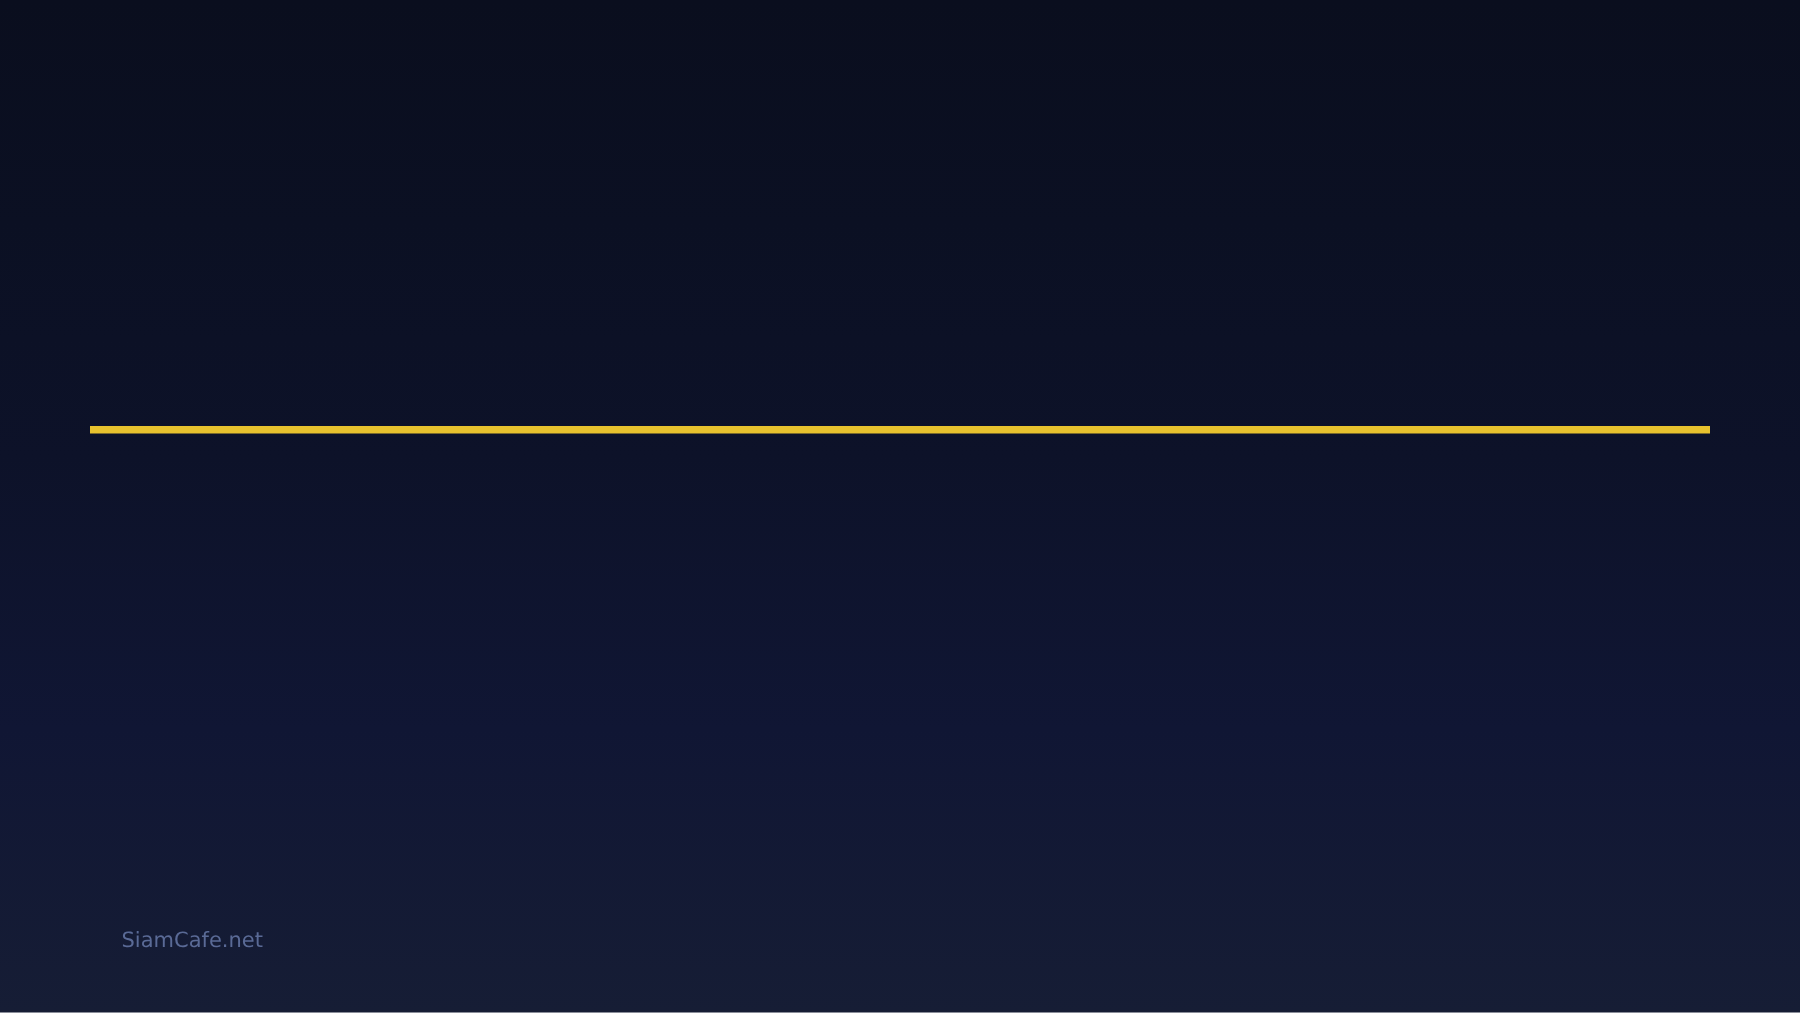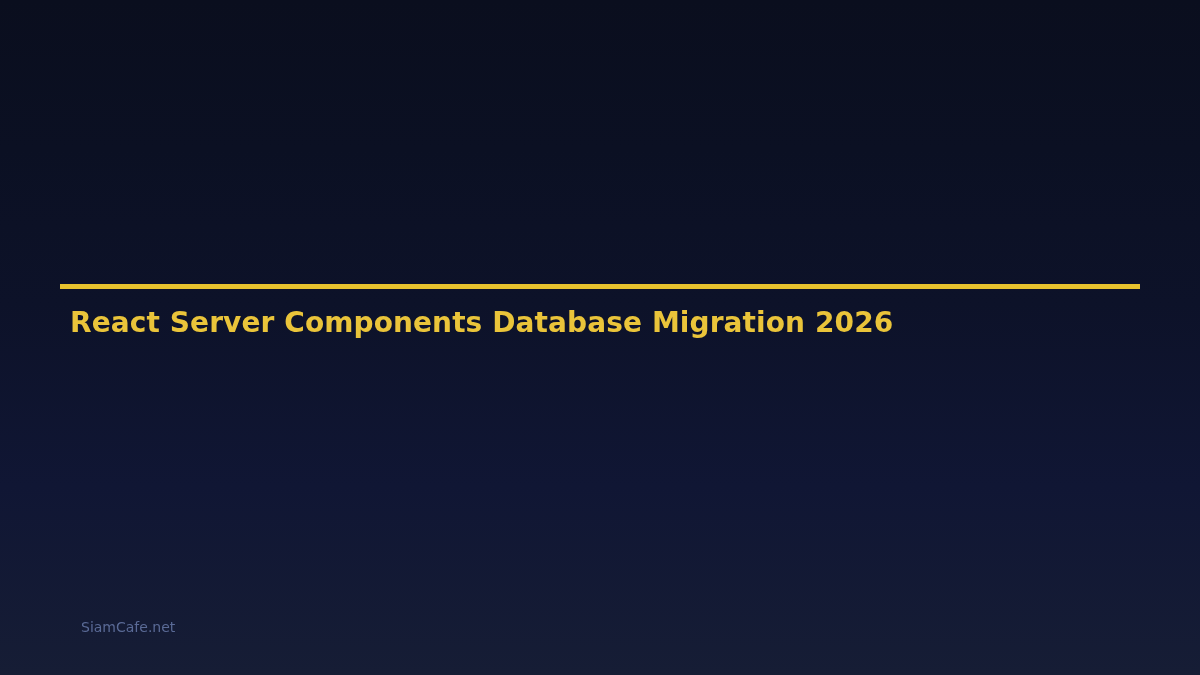--- a/index.html
+++ b/index.html
@@ -67,17 +67,16 @@
     white-space: nowrap;
   }
 </style>
 </head>
 <body>
 
 <div id="slide">
 
   <div id="accent-bar"></div>
 
-  <h1 id="slide-title">React Server Components Database Migration 2026</h1>
 
   <div id="footer-label">SiamCafe.net</div>
 
 </div>
 
 </body></html>

